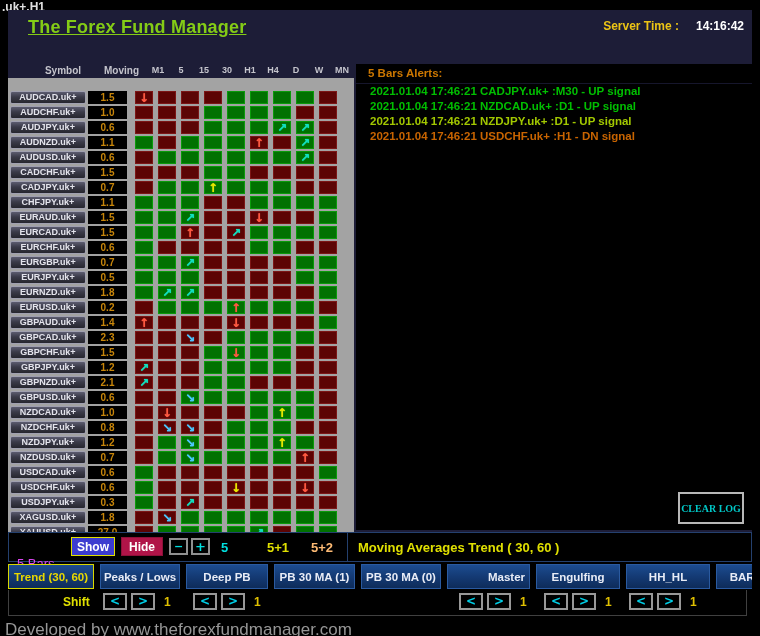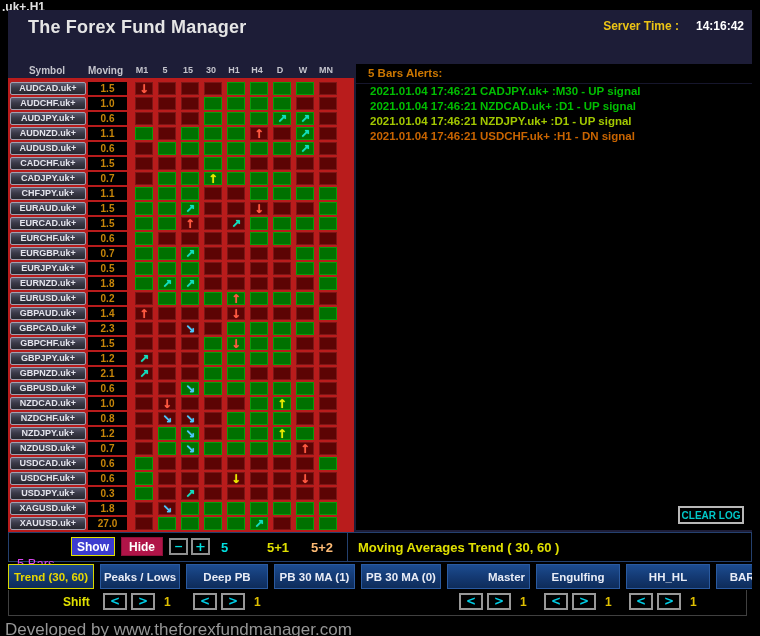--- a/index.html
+++ b/index.html
@@ -4,47 +4,47 @@
 <style>
   html,body{margin:0;padding:0;}
   body{
     width:760px;height:636px;position:relative;overflow:hidden;
     background:#000;font-family:"Liberation Sans",sans-serif;
     -webkit-font-smoothing:antialiased;
   }
   .win-title{position:absolute;left:2px;top:0;color:#e0e0e0;font-size:12px;font-weight:bold;}
   
   .panel{position:absolute;left:8px;top:10px;width:744px;height:522px;background:#1d1d37;}
-  .app-title{position:absolute;left:20px;top:7px;color:#e5e5e5;font-size:18px;font-weight:bold;letter-spacing:.2px;}
+  .app-title{position:absolute;left:20px;top:7px;color:#84cc16;font-size:18px;font-weight:bold;letter-spacing:.2px;text-decoration:underline;}
   .server-time{position:absolute;right:8px;top:9px;font-size:12px;font-weight:bold;color:#ecc415;}
   .server-time .stv{color:#ffffff;margin-left:17px;}
   
-  .col-headers{position:absolute;left:0;top:52px;width:346px;height:16px;display:flex;align-items:center;padding-left:2px;color:#c4c4cc;font-weight:bold;}
+  .col-headers{position:absolute;left:0;top:52px;width:346px;height:16px;display:flex;align-items:center;padding-left:18px;color:#c4c4cc;font-weight:bold;}
   .h-sym{width:74px;text-align:center;font-size:10px;}
   .h-spread{width:39px;margin-left:2px;text-align:center;font-size:10px;}
   .h-tfs{display:flex;margin-left:8px;}
   .h-tf{width:18px;margin-right:5px;text-align:center;font-size:9px;}
   
-  .table-area{position:absolute;left:0;top:68px;width:346px;height:452px;background:#b91c1c;padding-top:3px;}
+  .table-area{position:absolute;left:0;top:68px;width:346px;height:452px;background:#a3a3a3;padding-top:12px;}
   .trow{display:flex;align-items:center;height:15px;padding-left:2px;}
   .sym-btn{width:74px;height:11px;line-height:11px;text-align:center;font-size:9px;font-weight:bold;color:#e4e4ec;
     background:linear-gradient(180deg,#5c5c70 0%,#3a3a48 45%,#26262e 100%);
     border:1px solid #a0a0b0;border-radius:2px;}
   .spread{width:39px;margin-left:2px;height:13px;line-height:13px;text-align:center;font-size:10px;font-weight:bold;color:#c8860a;background:#000;}
   .cells{display:flex;margin-left:8px;}
   .cell{width:18px;height:13px;margin-right:5px;display:flex;align-items:center;justify-content:center;}
   .cell.g{background:#017101;box-shadow:inset 0 0 0 1px #0a9a0a;}
   .cell.r{background:#5c0404;box-shadow:inset 0 0 0 1px #7c1616;}
   .arrow{font-family:"DejaVu Sans",sans-serif;font-size:12px;font-weight:bold;line-height:1;text-shadow:0 0 1px currentColor;}
   
   .alerts{position:absolute;left:348px;top:54px;width:396px;height:466px;background:#000;}
   .alerts-header{color:#cc7700;font-weight:bold;font-size:11.5px;padding:3px 0 4px 12px;border-bottom:1px solid #16162c;}
   .alert-line{font-size:11.5px;font-weight:bold;padding-left:14px;line-height:15px;white-space:nowrap;}
-  .clear-log{position:absolute;right:8px;bottom:6px;width:66px;height:18px;background:#000;color:#00c8c8;
-    border:2px solid #b8b8b8;font-size:10px;font-weight:bold;font-family:Liberation Sans, sans-serif;padding:0;cursor:pointer;}
+  .clear-log{position:absolute;right:8px;bottom:6px;width:66px;height:32px;background:#000;color:#00c8c8;
+    border:2px solid #b8b8b8;font-size:10px;font-weight:bold;font-family:Liberation Serif, serif;padding:0;cursor:pointer;}
   
   .ctrl-bar{position:absolute;left:8px;top:532px;width:742px;height:28px;background:#000;border:1px solid #24406e;}
   .fb-label{position:absolute;left:8px;top:7px;color:#d946ef;font-size:13px;margin-top:16px;}
   .show-btn{position:absolute;left:62px;top:4px;width:44px;height:19px;background:#3c3cd0;border:1px solid #e0e000;color:#fff;font-weight:bold;font-size:12px;padding:0;font-family:inherit;cursor:pointer;}
   .hide-btn{position:absolute;left:112px;top:4px;width:42px;height:19px;background:#b01448;border:1px solid #8c1038;color:#fff;font-weight:bold;font-size:12px;padding:0;font-family:inherit;cursor:pointer;}
   .minus-btn,.plus-btn{position:absolute;top:5px;width:19px;height:17px;background:#000;border:2px solid #909090;color:#00dede;font-weight:bold;padding:0;line-height:10px;font-family:"DejaVu Sans",sans-serif;cursor:pointer;}
   .minus-btn{left:160px;font-size:11px;}
   .plus-btn{left:182px;font-size:13px;}
   .n5{position:absolute;left:212px;top:7px;color:#00dede;font-weight:bold;font-size:13px;}
   .n51{position:absolute;left:258px;top:7px;color:#e0e000;font-weight:bold;font-size:13px;}

